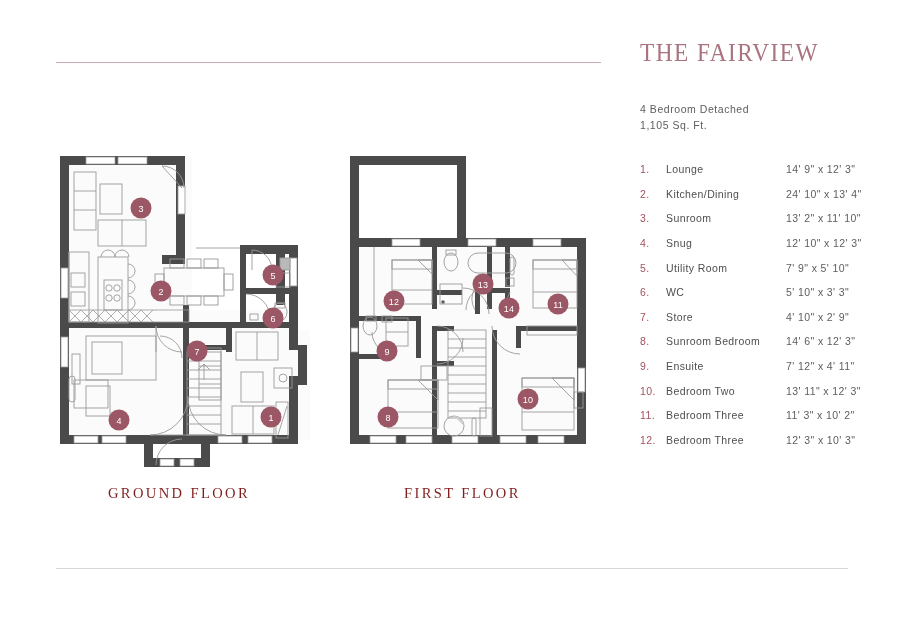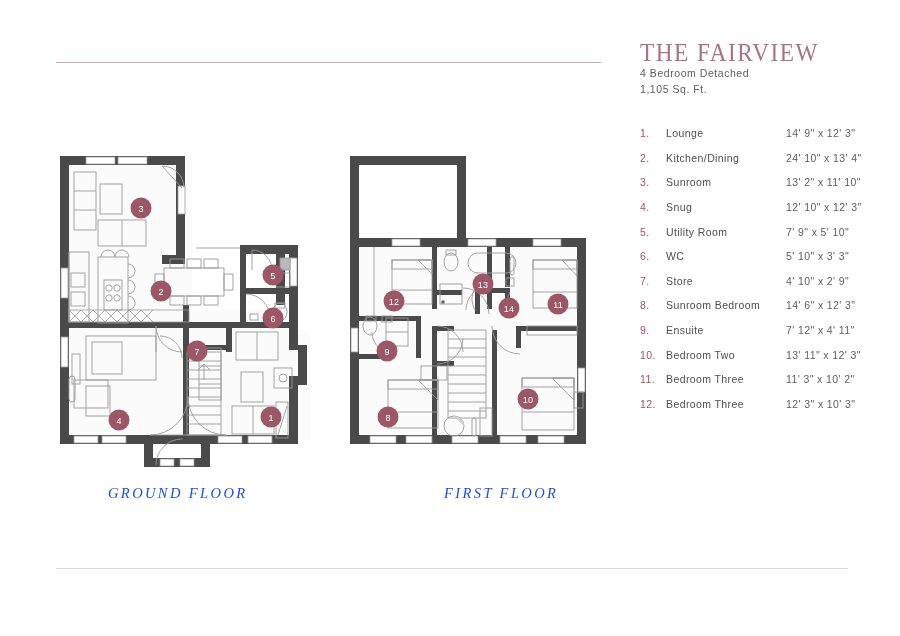--- a/index.html
+++ b/index.html
@@ -53,21 +53,21 @@
     transform-origin: left center;
     white-space: nowrap;
   }
   .sub-line {
     font-size: 10.5px;
     color: #5d5d5d;
     letter-spacing: 0.55px;
     line-height: 16px;
     white-space: nowrap;
   }
-  .subtitle-block { }
+  .subtitle-block { margin-top: 36px; }
 
   .room-table {
     margin-top: 24px;
     border-collapse: collapse;
     width: 100%;
   }
   .room-table td {
     padding: 0;
     height: 24.6px;
     vertical-align: middle;
@@ -94,26 +94,25 @@
     position: absolute;
   }
   #ground-stage { left: 44px;  top: 140px; width: 290px; height: 345px; }
   #first-stage  { left: 344px; top: 140px; width: 260px; height: 345px; }
 
   .floor-caption {
     position: absolute;
     font-family: "Liberation Serif", serif;
     font-size: 14.5px;
     letter-spacing: 2.4px;
-    color: #1d4ed8;
+    color: #7f1d1d;
     white-space: nowrap;
-    font-style: italic;
   }
   #ground-caption { left: 108px; top: 485px; }
-  #first-caption  { left: 404px; top: 485px; margin-left: 40px; }
+  #first-caption  { left: 404px; top: 485px; }
 
   svg.plan { display: block; }
 
   
   .marker-c { fill: #9c5766; }
   .marker-t {
     fill: #ffffff;
     font-family: "Liberation Sans", sans-serif;
     font-size: 9px;
     text-anchor: middle;

